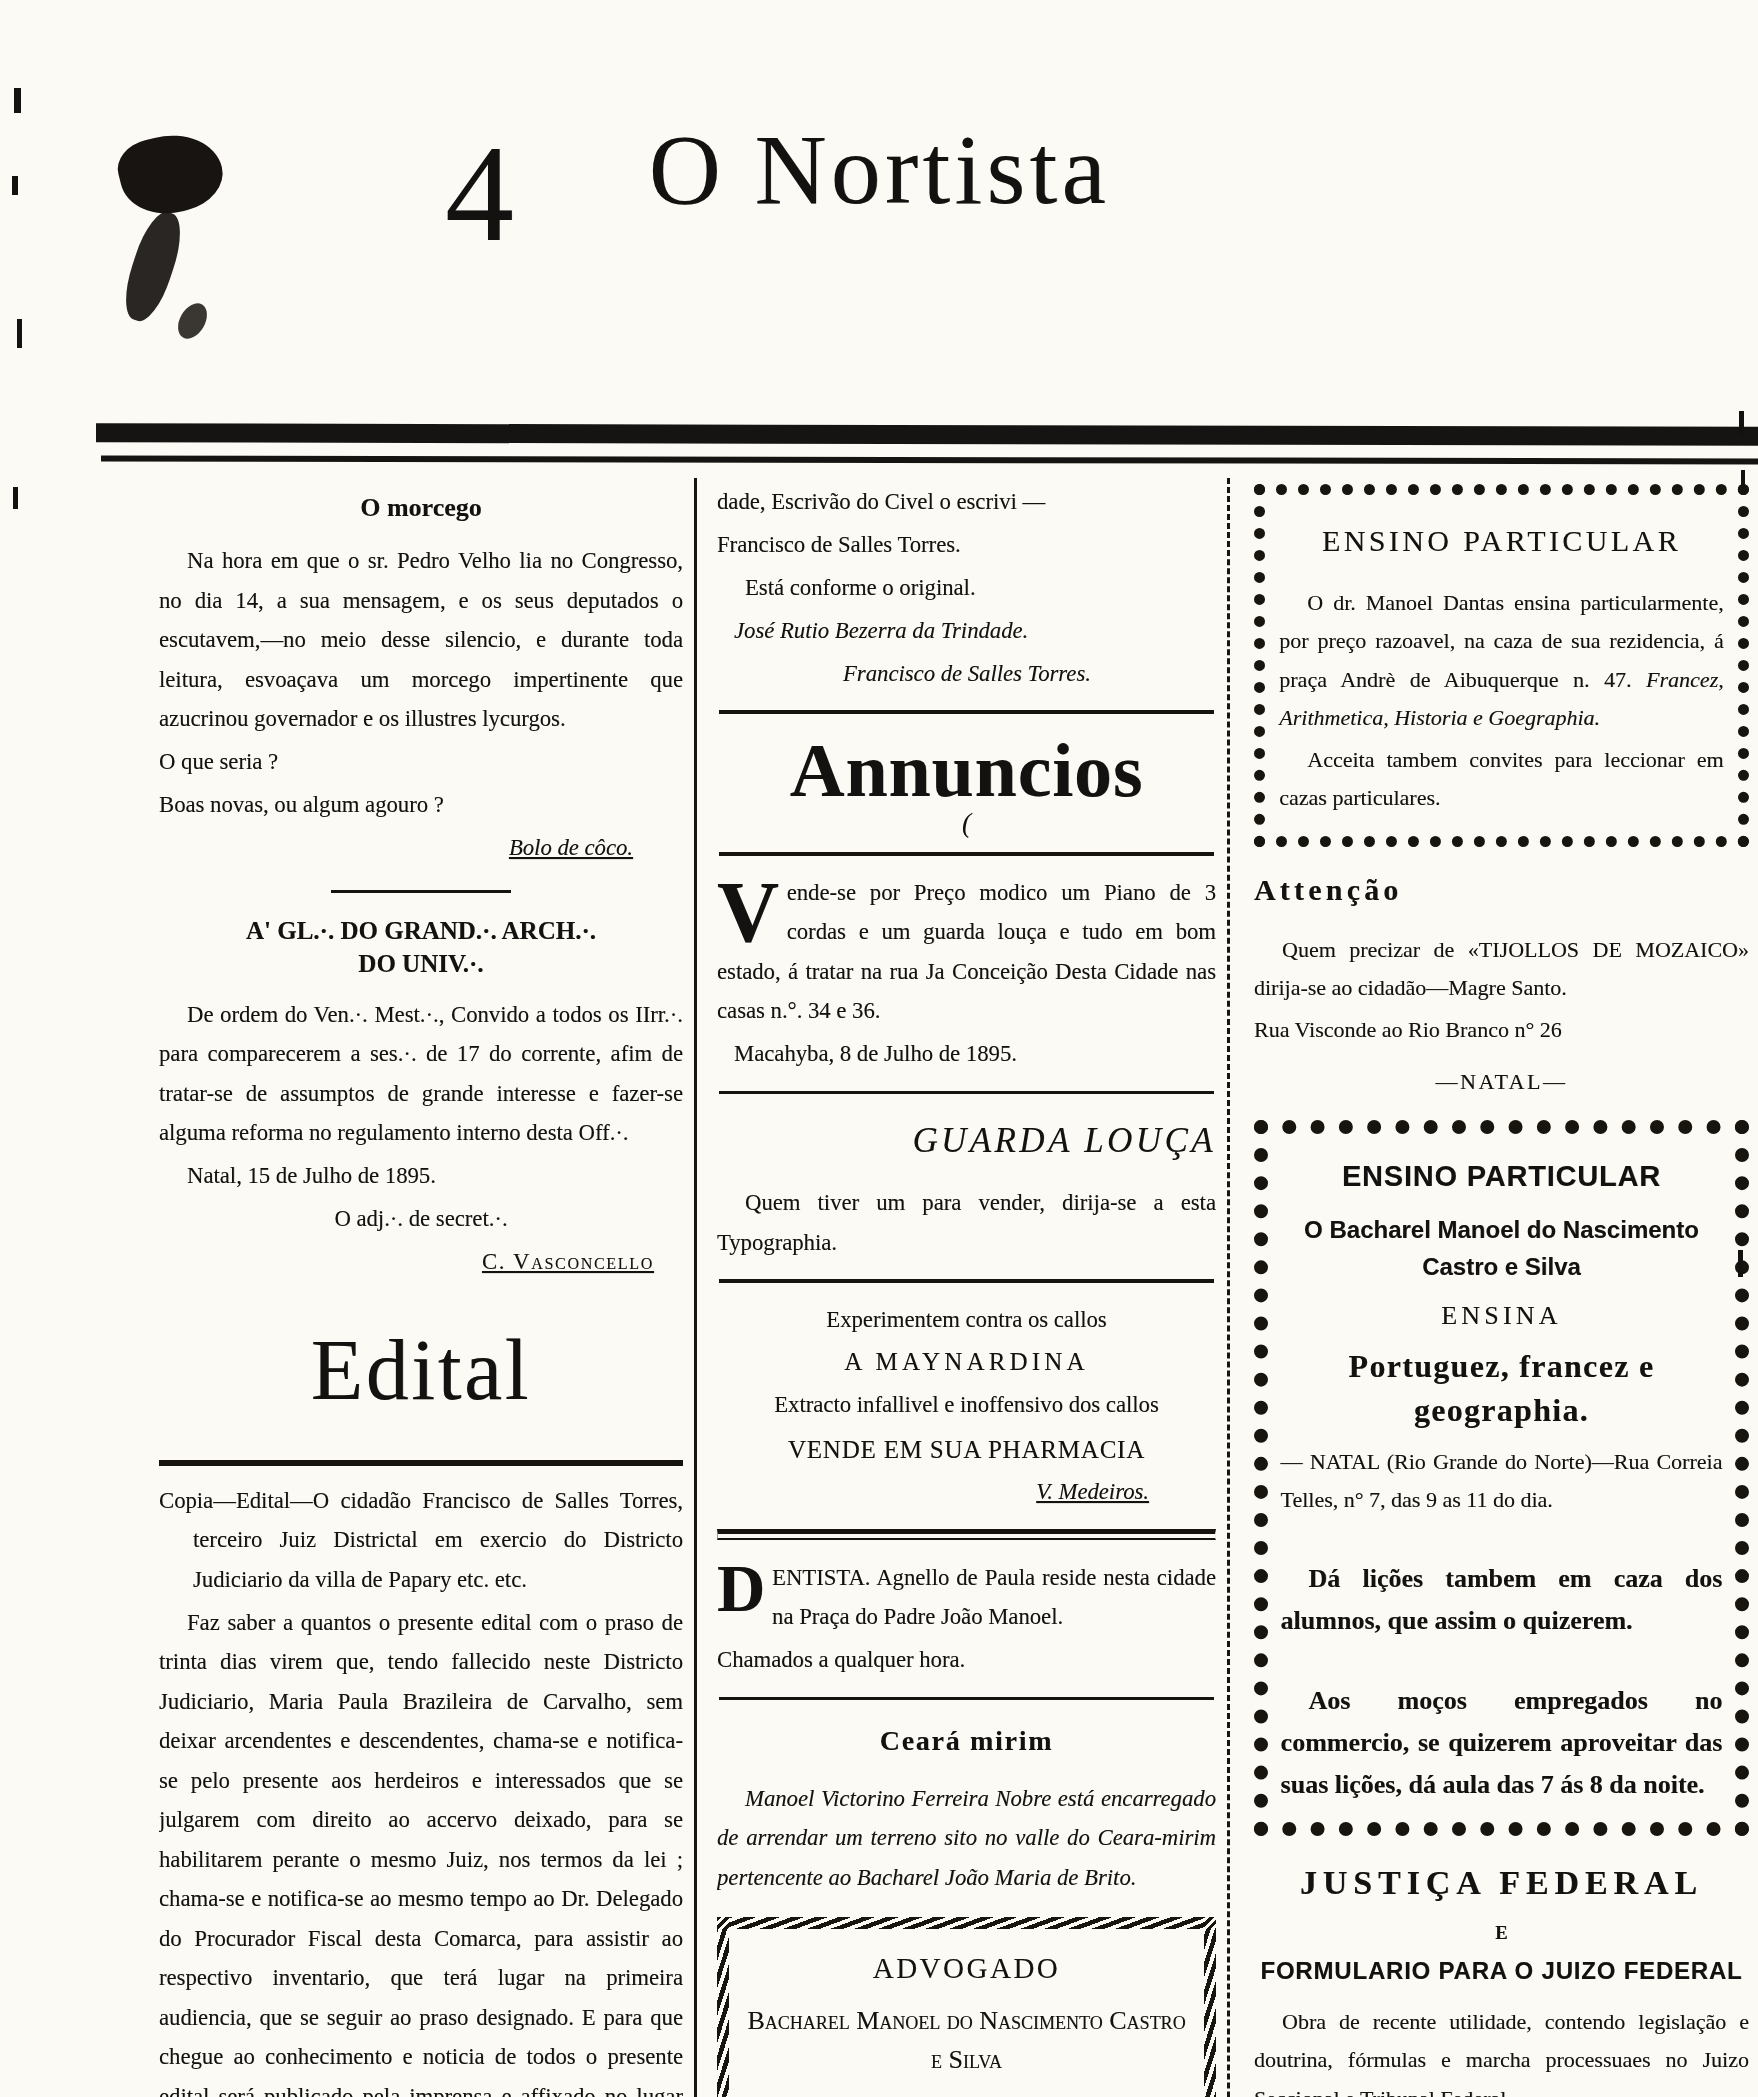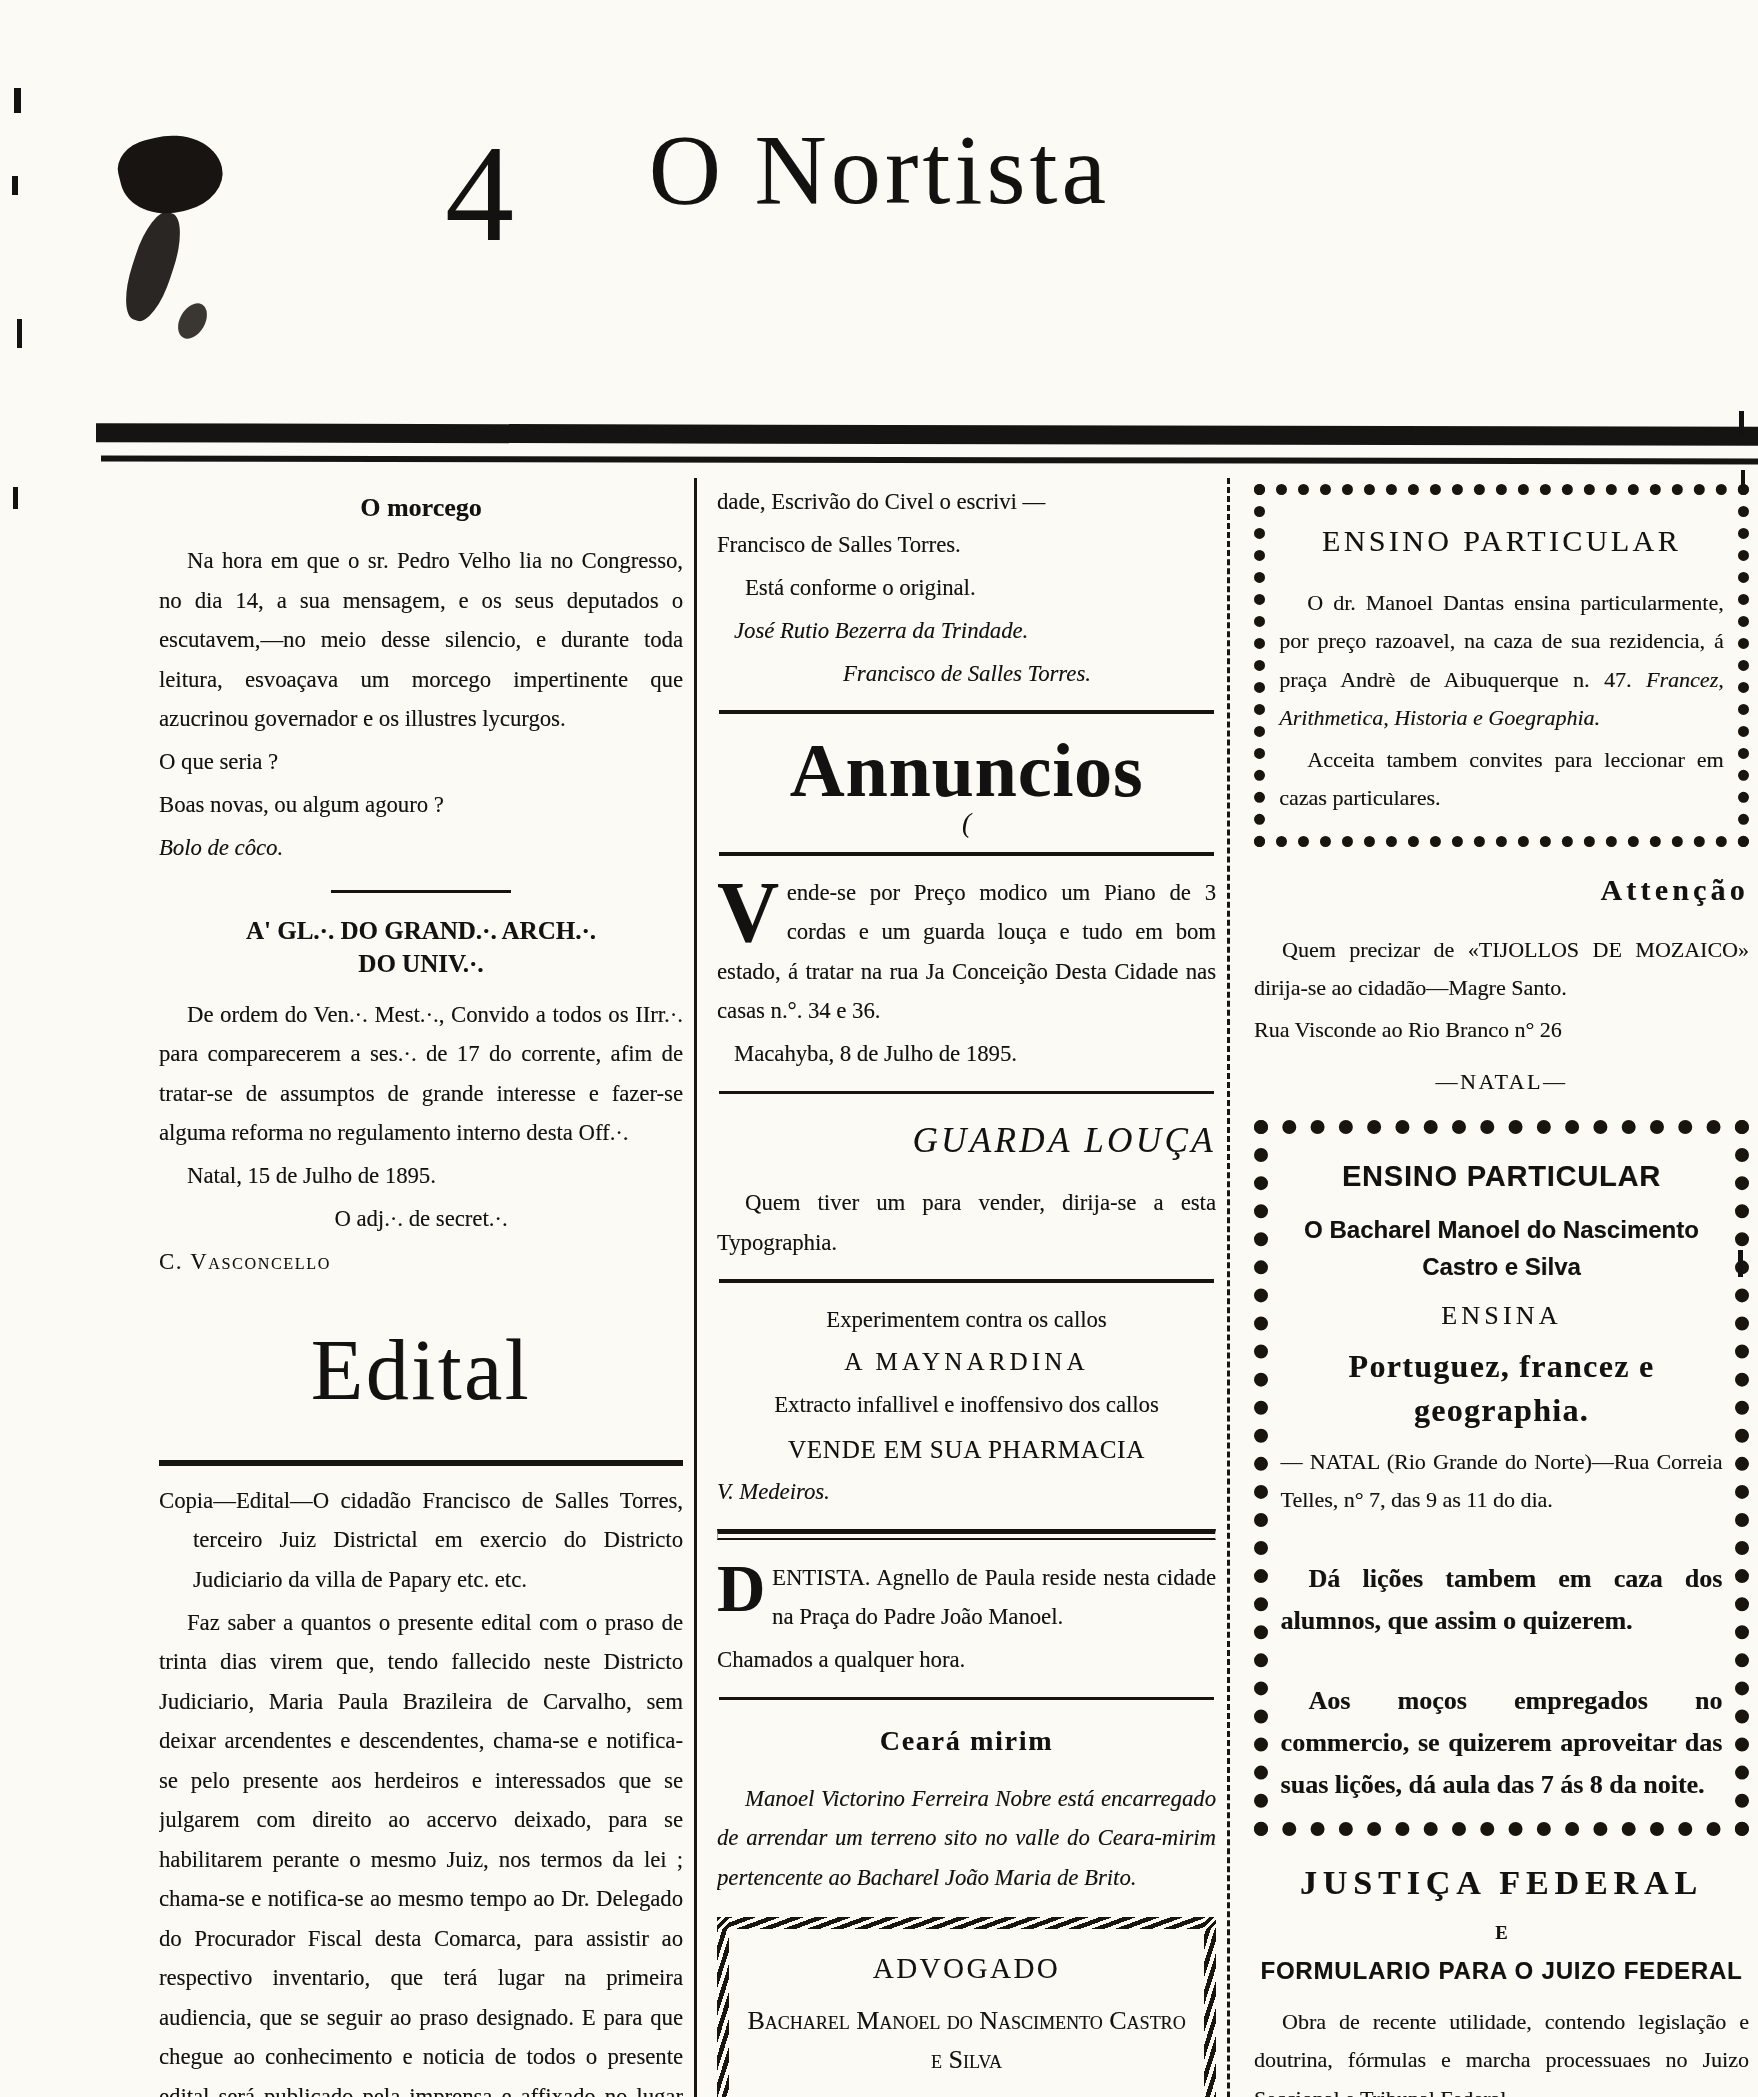--- a/index.html
+++ b/index.html
@@ -23,37 +23,37 @@
   .col1{left:159px;width:524px;height:1863px;}
   .col2{left:717px;width:499px;height:1896px;}
   .col3{left:1254px;width:495px;height:1888px;font-size:22px;}
   .coldiv{position:absolute;top:478px;height:1854px;width:0;}
   .coldiv1{left:694px;border-left:3.4px solid #19160f;}
   .coldiv2{left:1227px;border-left:3.4px dashed #19160f;}
   p{margin:0 0 3.4px 0;}
   .indent{text-indent:28px;}
   .hang{padding-left:34px;text-indent:-34px;}
   .center{text-align:center;}
-  .right{}
+  .right{text-align:right;text-decoration:underline;}
   .it{font-style:italic;}
   .sc{font-variant:small-caps;}
   
   .hr{border:0;background:#17140f;height:3.8px;margin:17px 1.7px;}
   .hr-short{border:0;background:#17140f;height:3.8px;width:180px;margin:22px auto;}
   .hr-thick{border:0;background:#17140f;height:5.5px;margin:15px 0;}
   .hr-double{border-top:5px solid #17140f;border-bottom:2.5px solid #17140f;height:4.2px;background:transparent;margin:17.6px 0;}
   
   .h-small{font-size:26px;font-weight:bold;text-align:center;margin:2.5px 0 11.7px;}
   .h-loja{font-size:25px;font-weight:bold;text-align:center;line-height:1.3;}
   .h-edital{font-size:86px;text-align:center;font-weight:400;margin:14.3px 0 4.2px;letter-spacing:2.5px;}
   .h-annuncios{font-size:76px;font-weight:bold;text-align:center;letter-spacing:0.8px;margin:4.2px 0 0;line-height:1.05;}
   .flourish{display:block;text-align:center;font-size:27px;line-height:.9;margin:0 0 2.5px;}
   .h-guarda{font-style:italic;font-size:35px;text-align:right;letter-spacing:3.4px;margin:5.9px 0 11px;font-weight:400;}
   .h-ceara{font-size:28px;font-weight:bold;text-align:center;letter-spacing:1.7px;margin:4.2px 0 12.6px;}
-  .h-attencao{font-size:30px;font-weight:bold;text-align:right;letter-spacing:4.2px;margin:11.7px 0 15px;}
+  .h-attencao{font-size:30px;font-weight:bold;text-align:left;letter-spacing:4.2px;margin:11.7px 0 15px;}
   .h-justica{font-size:34px;font-weight:900;text-align:center;letter-spacing:5.9px;margin:17px 0 4.2px;}
   .dropcap{float:left;font-weight:bold;font-size:86px;line-height:.78;padding:5.9px 7.6px 0 0;}
   .dropcap-d{float:left;font-weight:bold;font-size:67px;line-height:.8;padding:4.2px 6.7px 0 0;}
   
   .box-adv{
     margin:19.3px 0 4.2px;border:12.6px solid transparent;padding:14.3px 11px;text-align:center;
     border-image:repeating-linear-gradient(135deg,#18150f 0 8.4px,rgba(0,0,0,0) 8.4px 15.5px) 30;
   }
   .box-ens1{margin:1.7px 0 17px;border:11.7px dotted #18150f;padding:18.5px 14.3px;}
   .box-ens2{margin:18.5px 0 12.6px;border:14.3px dotted #18150f;padding:17px 12.6px;}

